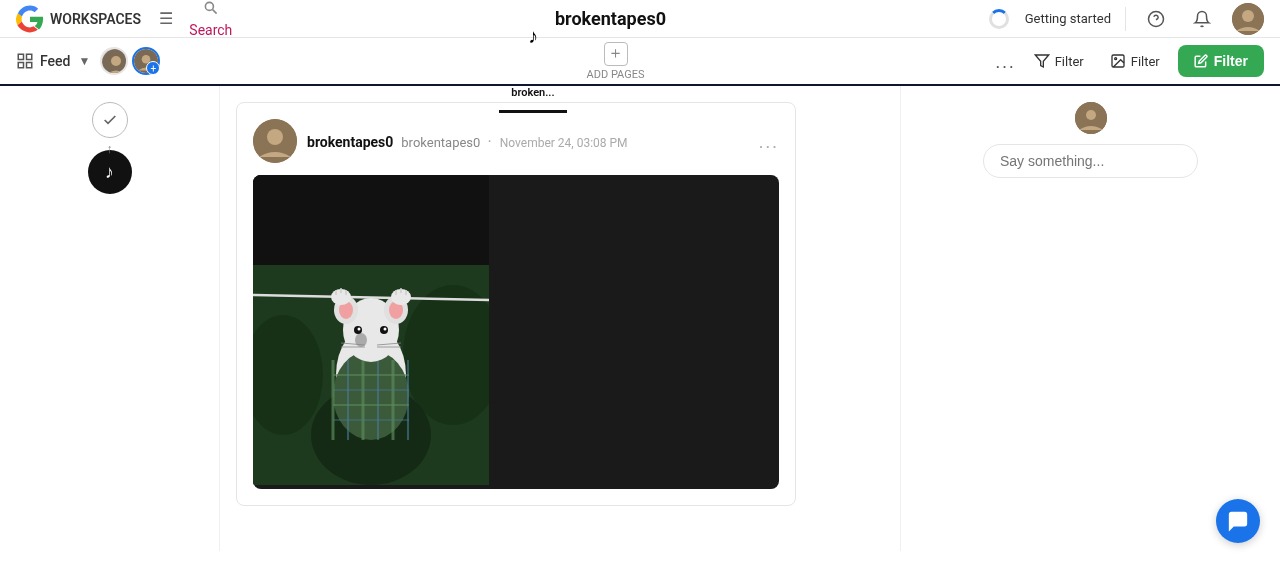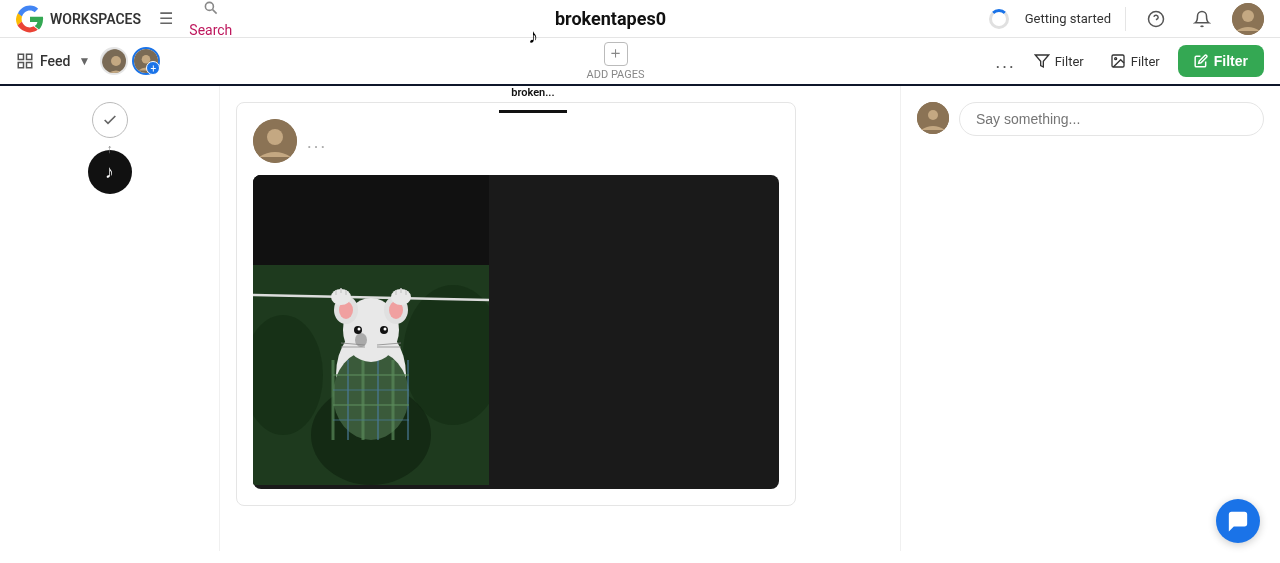--- a/index.html
+++ b/index.html
@@ -69,21 +69,21 @@
     .post-avatar { width: 44px; height: 44px; border-radius: 50%; background: #8B7355; overflow: hidden; flex-shrink: 0; }
     .post-user-info { flex: 1; }
     .post-username { font-size: 14px; font-weight: 700; color: #111; }
     .post-handle { font-size: 13px; color: #888; font-weight: 400; }
     .post-time { font-size: 12px; color: #aaa; }
     .post-more { color: #aaa; cursor: pointer; font-size: 18px; letter-spacing: 2px; }
     .post-image-container { border-radius: 8px; overflow: hidden; background: #1a1a1a; }
 
     
     .comment-area { width: 380px; padding: 16px; border-left: 1px solid #f0f0f0; }
-    .comment-input-row { display: flex; gap: 10px; }
+    .comment-input-row { display: flex; align-items: center; gap: 10px; flex-direction: column; }
     .comment-avatar { width: 32px; height: 32px; border-radius: 50%; background: #8B7355; flex-shrink: 0; }
     .comment-input { flex: 1; border: 1px solid #e5e5e5; border-radius: 24px; padding: 8px 16px; font-size: 14px; color: #aaa; background: #fff; outline: none; }
 
     
     .floating-chat { position: fixed; bottom: 20px; right: 20px; width: 44px; height: 44px; background: #1a73e8; border-radius: 50%; display: flex; align-items: center; justify-content: center; cursor: pointer; box-shadow: 0 2px 8px rgba(0,0,0,0.2); }
     .floating-chat svg { width: 22px; height: 22px; fill: #fff; }
 
     
     .google-g { width: 28px; height: 28px; }
   </style>
@@ -226,20 +226,30 @@
   <div class="feed-area">
     <div class="post-card">
       <div class="post-header">
         <div class="post-avatar">
           <svg width="44" height="44" viewBox="0 0 44 44">
             <circle cx="22" cy="22" r="22" fill="#8B7355"></circle>
             <circle cx="22" cy="18" r="8" fill="#c4a882"></circle>
             <path d="M6 38 Q22 28 38 38" fill="#c4a882"></path>
           </svg>
         </div>
+        <div class="post-user-info">
+          <div>
+            <span class="post-username">brokentapes0</span>
+            <span class="post-handle" style="margin-left:4px;">
+              <span>brokentapes0</span>
+            </span>
+            <span style="color:#aaa;margin:0 4px;">·</span>
+            <span class="post-time">November 24, 03:08 PM</span>
+          </div>
+        </div>
         <span class="post-more">...</span>
       </div>
 
       <div class="post-image-container">
         <svg width="236" height="310" viewBox="0 0 236 310">
 
           <rect width="236" height="310" fill="#1a1a1a"></rect>
 
           <rect width="236" height="90" fill="#111"></rect>
 

